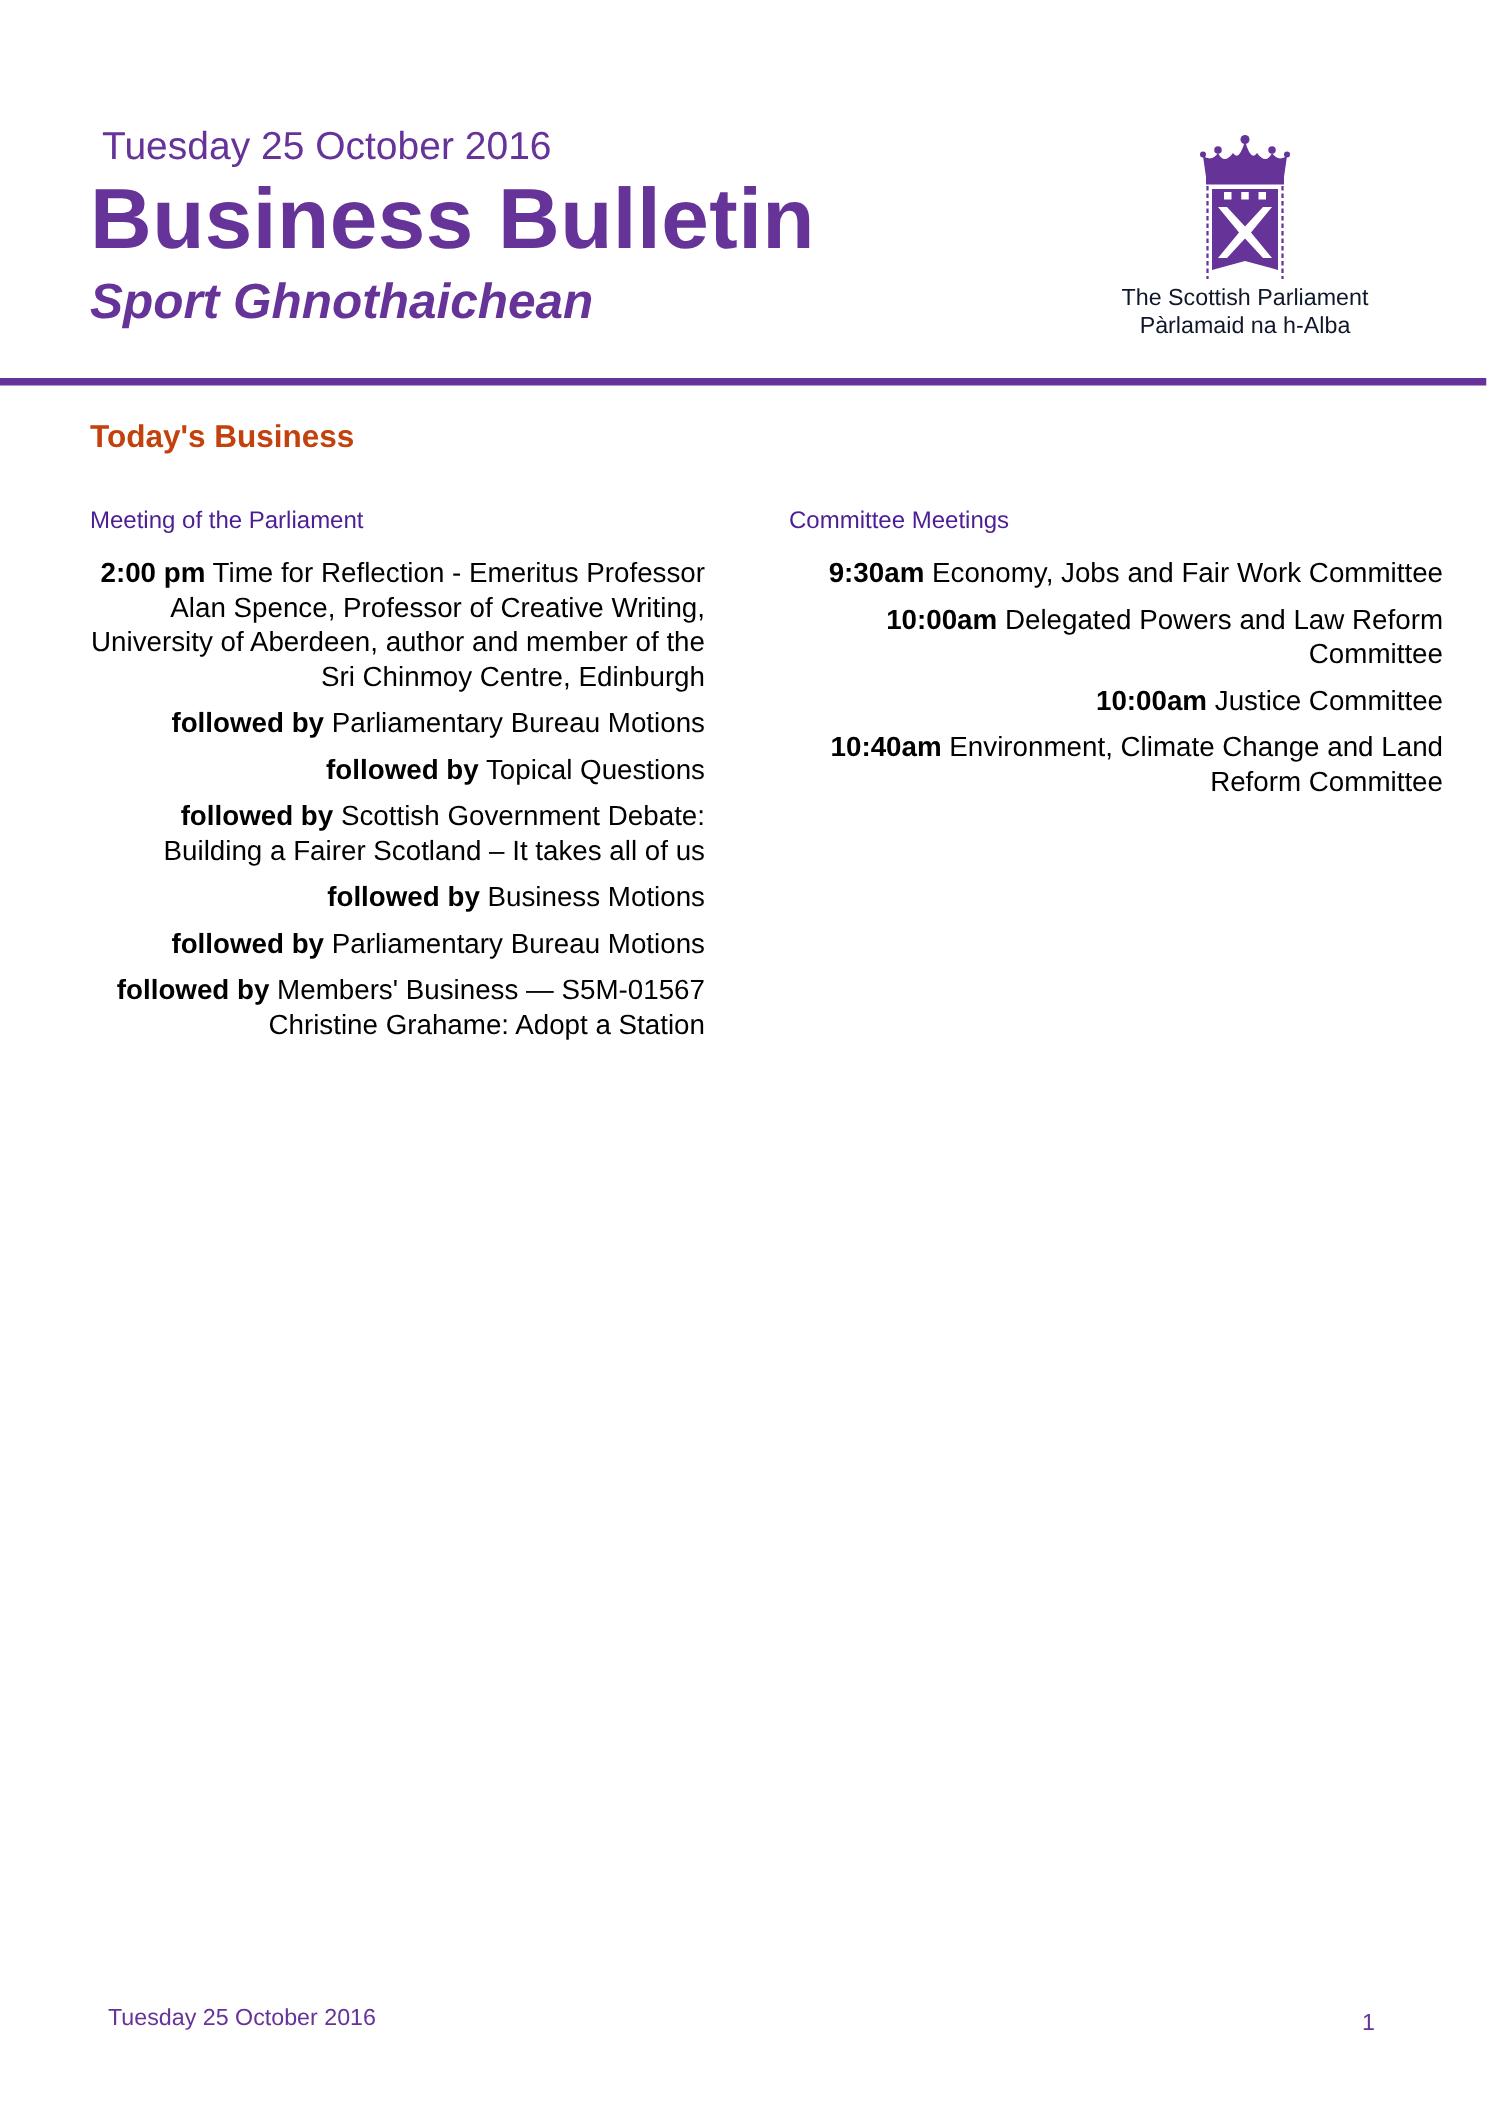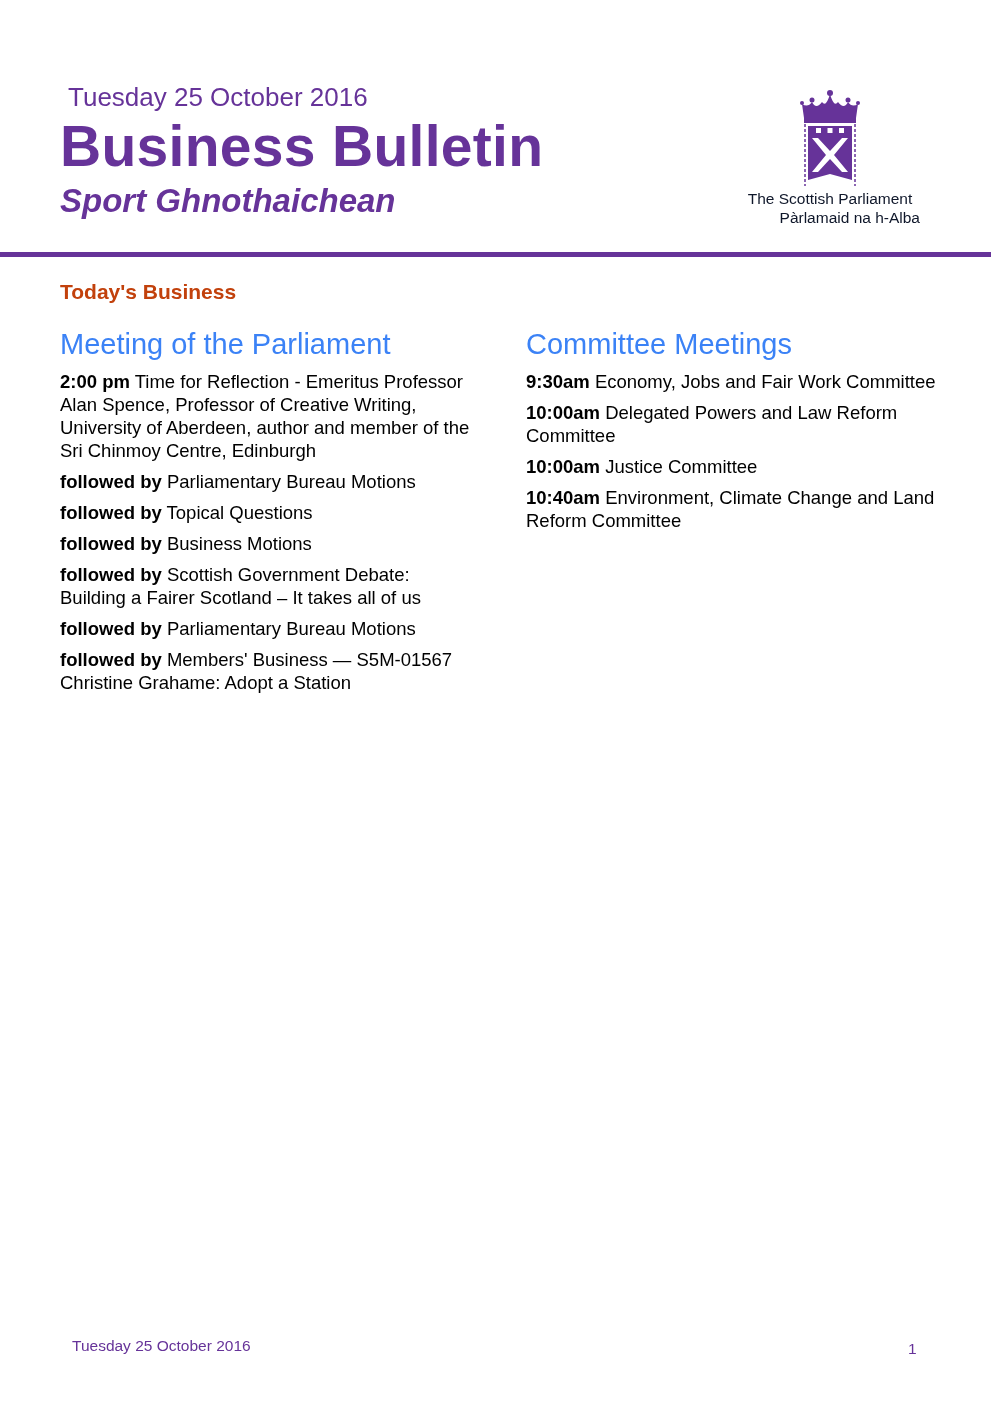--- a/index.html
+++ b/index.html
@@ -7,33 +7,33 @@
   body { position: relative; font-family: "Liberation Sans", sans-serif; color: #000; overflow: hidden; }
 
   .header-date { position: absolute; left: 68px; top: 82px; font-size: 26px; color: #663399; }
   .header-title { position: absolute; left: 60px; top: 113px; font-size: 57px; font-weight: bold; color: #663399; letter-spacing: 0.3px; }
   .header-subtitle { position: absolute; left: 60px; top: 182px; font-size: 33px; font-weight: bold; font-style: italic; color: #663399; }
 
   .logo { position: absolute; left: 740px; top: 88px; width: 180px; height: 145px; }
   .logo svg { position: absolute; left: 58px; top: 0; }
   .logo-line { position: absolute; left: 0; width: 180px; text-align: center; font-size: 15.5px; color: #0f172a; }
   .logo-line1 { top: 102px; }
-  .logo-line2 { top: 121px; text-align: right; }
+  .logo-line2 { top: 121px; }
 
   .divider { position: absolute; left: 0; top: 252px; width: 991px; height: 5px; background: #663399; }
 
   .section-title { position: absolute; left: 60px; top: 280px; font-size: 21px; font-weight: bold; color: #c2410c; }
 
-  .col-head { position: absolute; top: 328px; font-size: 29px; color: #3b82f6; }
+  .col-head { position: absolute; top: 339px; font-size: 16px; color: #4c1d95; }
   .col-left-head { left: 60px; }
   .col-right-head { left: 526px; }
 
-  .list { position: absolute; top: 370px; font-size: 18.5px; line-height: 23px; }
+  .list { position: absolute; top: 370px; font-size: 18.5px; line-height: 23px; text-align: right; }
   .list-left { left: 60px; width: 410px; }
-  .list-right { left: 526px; width: 420px; }
+  .list-right { left: 542px; width: 420px; }
   .item { margin-bottom: 8px; }
   .item b { font-weight: bold; }
 
   .footer-date { position: absolute; left: 72px; top: 1337px; font-size: 15.5px; color: #663399; }
   .page-num { position: absolute; left: 908px; top: 1340px; font-size: 15.5px; color: #663399; }
 </style>
 </head>
 <body>
 
 <div class="header-date">Tuesday 25 October 2016</div>
@@ -69,22 +69,22 @@
 
 <div class="section-title">Today's Business</div>
 
 <div class="col-head col-left-head">Meeting of the Parliament</div>
 <div class="col-head col-right-head">Committee Meetings</div>
 
 <div class="list list-left">
   <div class="item"><b>2:00 pm</b> <span>Time for Reflection - Emeritus Professor Alan Spence, Professor of Creative Writing, University of Aberdeen, author and member of the Sri Chinmoy Centre, Edinburgh</span></div>
   <div class="item"><b>followed by</b> <span>Parliamentary Bureau Motions</span></div>
   <div class="item"><b>followed by</b> <span>Topical Questions</span></div>
+  <div class="item"><b>followed by</b> <span>Scottish Government Debate: Building a Fairer Scotland – It takes all of us</span></div>
   <div class="item"><b>followed by</b> <span>Business Motions</span></div>
-  <div class="item"><b>followed by</b> <span>Scottish Government Debate: Building a Fairer Scotland – It takes all of us</span></div>
   <div class="item"><b>followed by</b> <span>Parliamentary Bureau Motions</span></div>
   <div class="item"><b>followed by</b> <span>Members' Business — S5M-01567 Christine Grahame: Adopt a Station</span></div>
 </div>
 
 <div class="list list-right">
   <div class="item"><b>9:30am</b> <span>Economy, Jobs and Fair Work Committee</span></div>
   <div class="item"><b>10:00am</b> <span>Delegated Powers and Law Reform Committee</span></div>
   <div class="item"><b>10:00am</b> <span>Justice Committee</span></div>
   <div class="item"><b>10:40am</b> <span>Environment, Climate Change and Land Reform Committee</span></div>
 </div>

